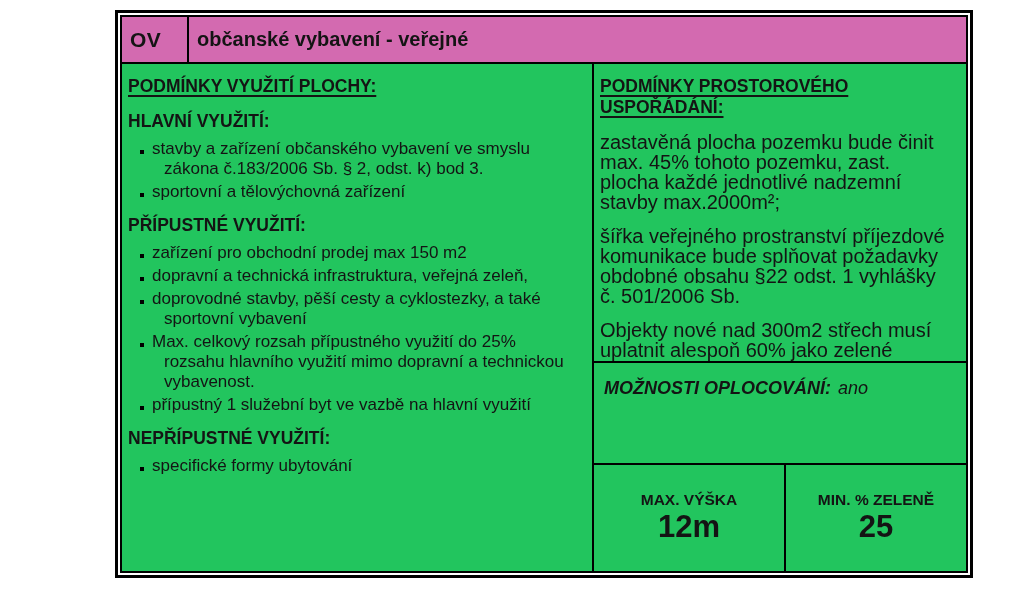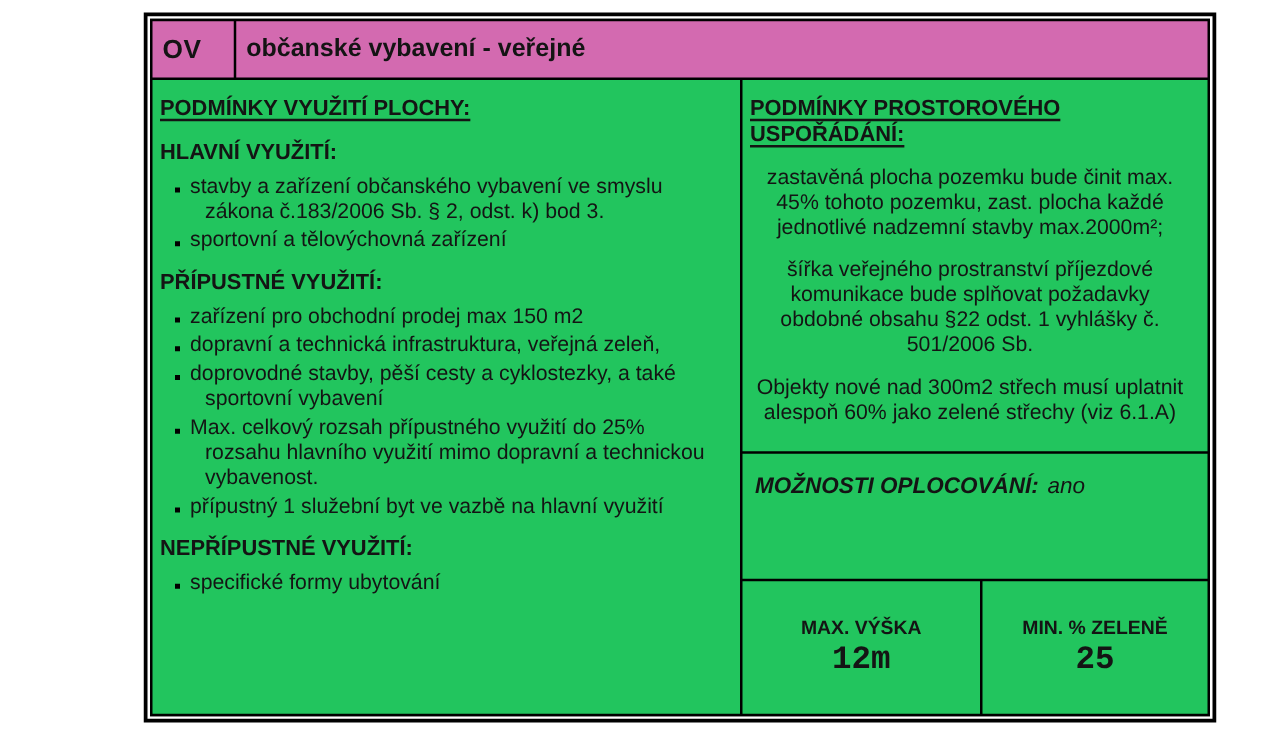--- a/index.html
+++ b/index.html
@@ -70,37 +70,36 @@
   }
   .bullet {
     position: absolute;
     left: 12px;
     top: 11px;
     width: 4px;
     height: 4px;
     background: #000;
   }
   .para {
-    font-size: 17px;
+    font-size: 20px;
     line-height: 20px;
     margin: 0 0 14px 0;
-    text-align: center;
   }
   .fence-line { font-size: 18px; line-height: 22px; }
   .fence-label { font-weight: bold; }
   .fence-value { margin-left: 7px; }
 
   .value-cell {
     display: flex;
     flex-direction: column;
     align-items: center;
     justify-content: center;
   }
   .value-label { font-size: 15.5px; font-weight: bold; }
-  .value-big   { font-size: 26px; font-weight: bold; font-family: Liberation Mono, monospace; }
+  .value-big   { font-size: 31px; font-weight: bold; }
 </style>
 </head>
 <body>
 
 <div class="frame">
   <div class="grid">
 
     <div class="cell cell-ov" style="background: rgb(211, 106, 176);">
       <span class="zone-code">OV</span>
     </div>

